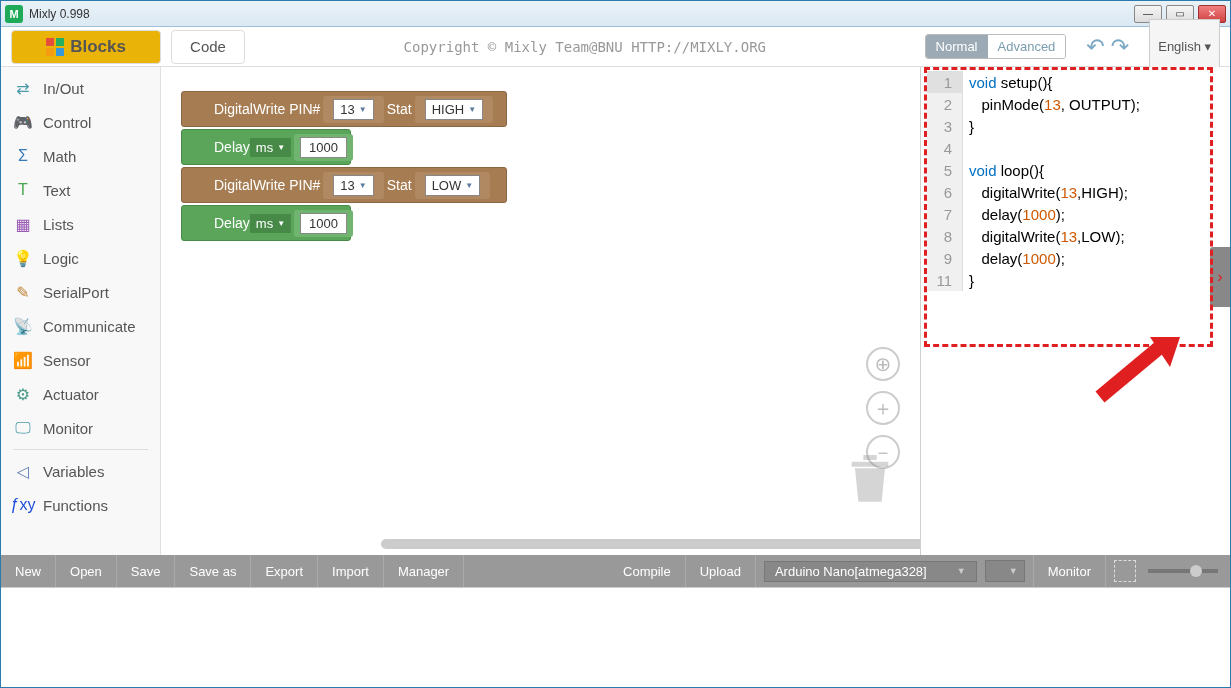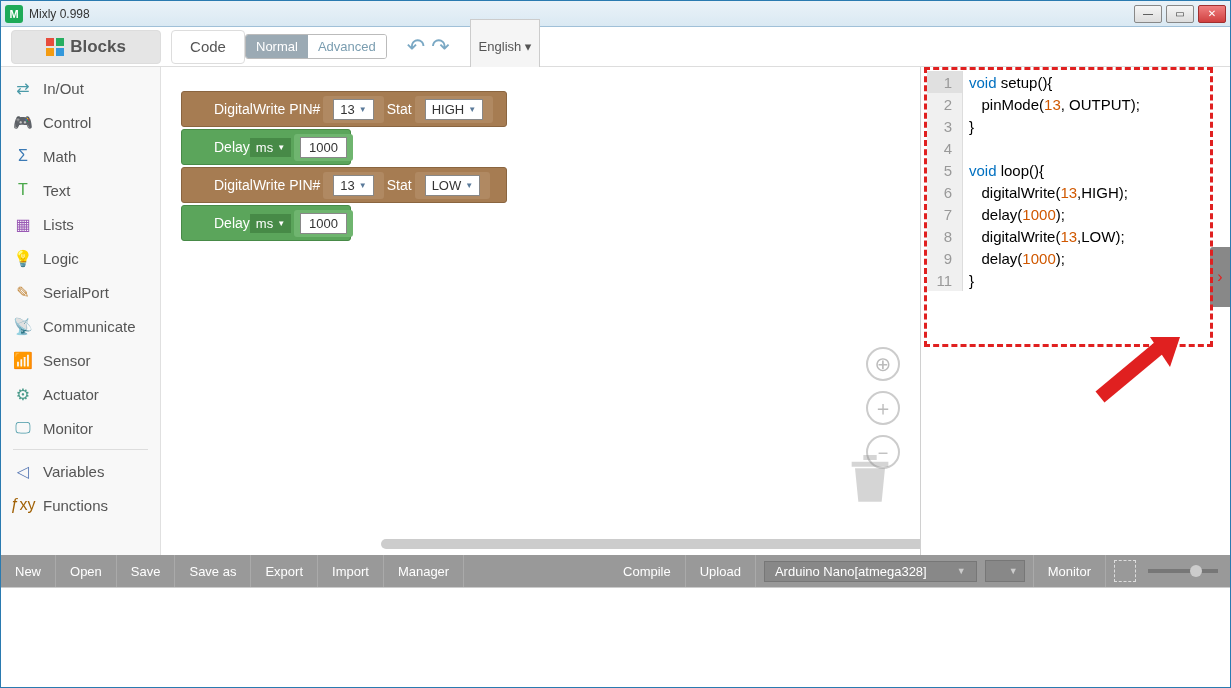--- a/index.html
+++ b/index.html
@@ -7,21 +7,21 @@
 
 .window { position: absolute; left: 0; top: 0; width: 1231px; height: 688px; border: 1px solid #2a7ab0; background: #fff; }
 .titlebar { height: 26px; background: linear-gradient(#eaf2f8,#dae9f3); display: flex; align-items: center; padding: 0 4px; border-bottom: 1px solid #a0c0d8; }
 .titlebar .appicon { width: 18px; height: 18px; background: #1eaa58; border-radius: 3px; display:flex; align-items:center; justify-content:center; color:#fff; font-size:11px; font-weight:bold; margin-right:6px;}
 .titlebar .apptitle { font-size: 12px; color: #333; flex:1; }
 .winbtns { display:flex; gap:4px; }
 .winbtn { width:28px; height:18px; border:1px solid #888; background:linear-gradient(#f5f5f5,#ddd); display:flex; align-items:center; justify-content:center; font-size:10px; color:#333; border-radius:2px;}
 .winbtn.close { background:linear-gradient(#f08080,#d04040); border-color:#a03030; color:#fff; }
 
 .topbar { height: 40px; display:flex; align-items:center; padding:0 10px; border-bottom:1px solid #ddd; background:#fff; }
-.blocks-btn { width:150px; height:34px; background:#e5e5e5; border:1px solid #ddd; border-radius:4px; display:flex; align-items:center; justify-content:center; font-size:17px; color:#555; font-weight:bold; margin-right:10px;}
+.blocks-btn { width:150px; height:34px; background:#eab308; border:1px solid #ddd; border-radius:4px; display:flex; align-items:center; justify-content:center; font-size:17px; color:#555; font-weight:bold; margin-right:10px;}
 .blocks-btn .puzzle { width:18px; height:18px; margin-right:6px; position:relative; }
 .blocks-btn .puzzle::before{content:"";position:absolute;width:8px;height:8px;background:#e74c3c;top:0;left:0;}
 .blocks-btn .puzzle::after{content:"";position:absolute;width:8px;height:8px;background:#27ae60;top:0;right:0;}
 .blocks-btn .puzzle span::before{content:"";position:absolute;width:8px;height:8px;background:#f39c12;bottom:0;left:0;}
 .blocks-btn .puzzle span::after{content:"";position:absolute;width:8px;height:8px;background:#3498db;bottom:0;right:0;}
 .code-btn { width:74px; height:34px; background:#fff; border:1px solid #ddd; border-radius:4px; display:flex; align-items:center; justify-content:center; font-size:15px; color:#555; }
 .copyright { flex:1; text-align:center; font-family: monospace; font-size:14px; color:#999; }
 .mode-toggle { display:flex; border:1px solid #bbb; border-radius:3px; overflow:hidden; margin-right:20px;}
 .mode-toggle div { padding:4px 10px; font-size:13px; background:#fff; color:#7a9db0;}
 .mode-toggle .active { background:#9baab4; color:#fff;}
@@ -94,20 +94,21 @@
   </div>
 
   <div class="topbar">
     <div class="blocks-btn">
         <span class="puzzle"><span></span></span>
         <span>Blocks</span>
       </div>
     <div class="code-btn">
         <span>Code</span>
       </div>
+    <div class="copyright">Copyright © Mixly Team@BNU HTTP://MIXLY.ORG</div>
     <div class="mode-toggle">
       <div class="active">Normal</div>
       <div>Advanced</div>
     </div>
     <div class="undo-redo">
       <div>↶</div>
       <div>↷</div>
     </div>
     <div class="lang-sel">English ▾</div>
   </div>
@@ -157,21 +158,21 @@
         <div class="cat">
           <span class="caticon" style="color: rgb(74, 154, 168);">🖵</span>
           <span>Monitor</span>
         </div>
         <div class="sep"></div>
         <div class="cat">
           <span class="caticon" style="color: rgb(90, 122, 181);">◁</span>
           <span>Variables</span>
         </div>
         <div class="cat">
-          <span class="caticon" style="color: #a16207;">ƒxy</span>
+          <span class="caticon" style="color: #1d4ed8;">ƒxy</span>
           <span>Functions</span>
         </div>
       </div>
 
     <div class="workspace">
       <div class="block-stack">
         <div class="block brown">
           <span>DigitalWrite PIN#</span>
           <span class="slot">
               <span class="dd">13</span>

